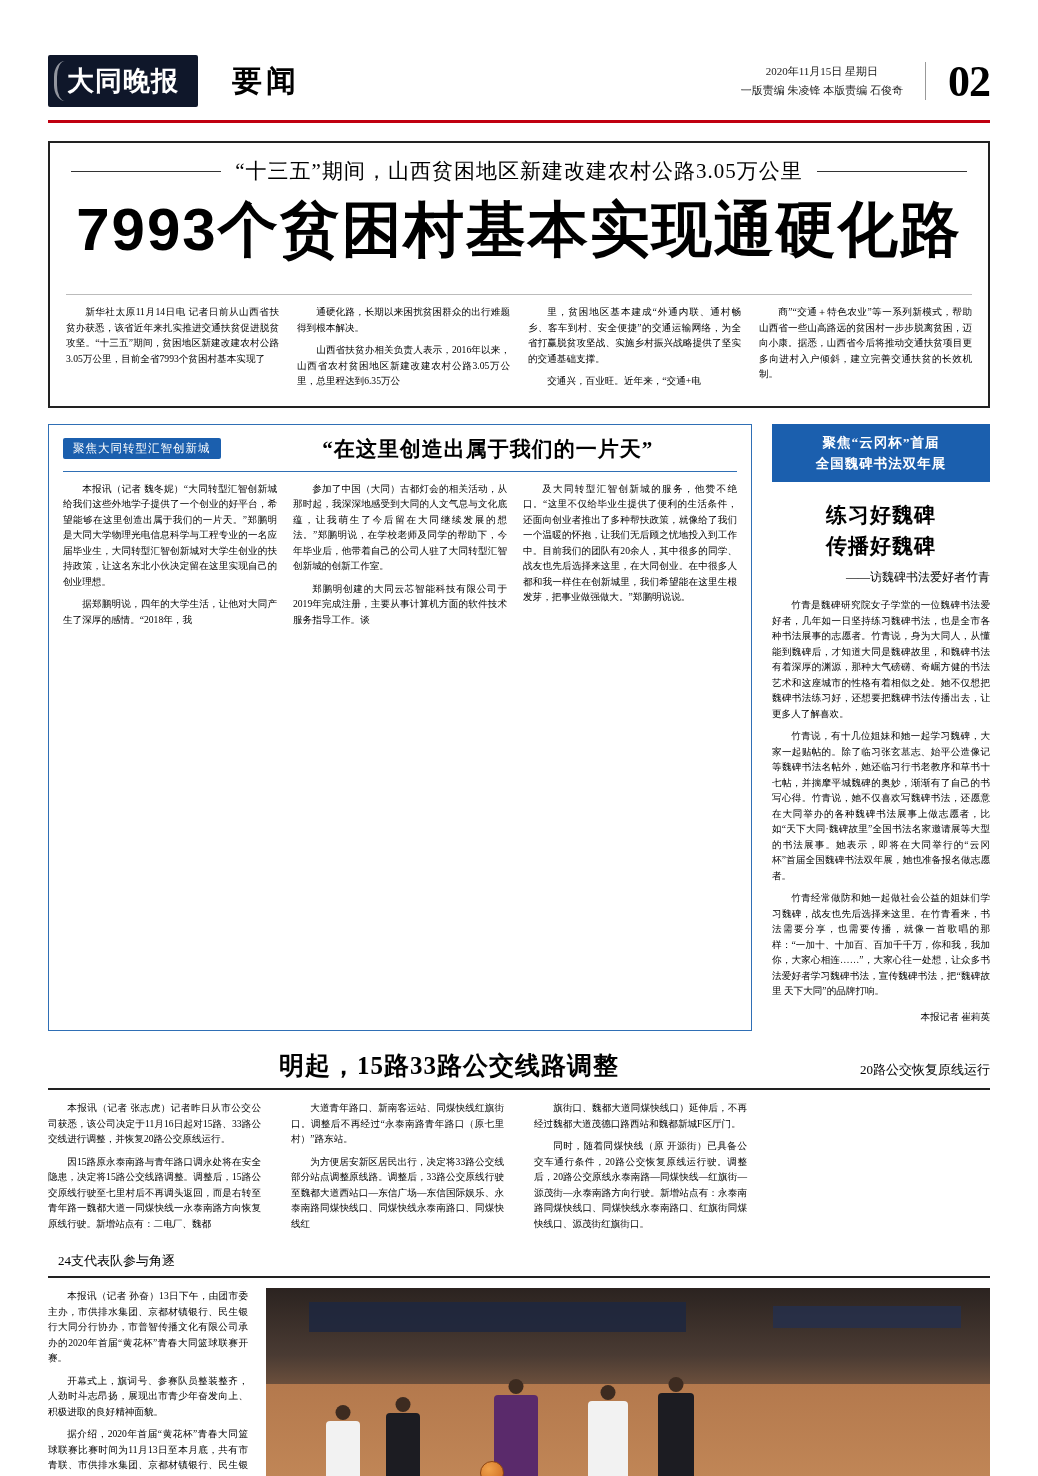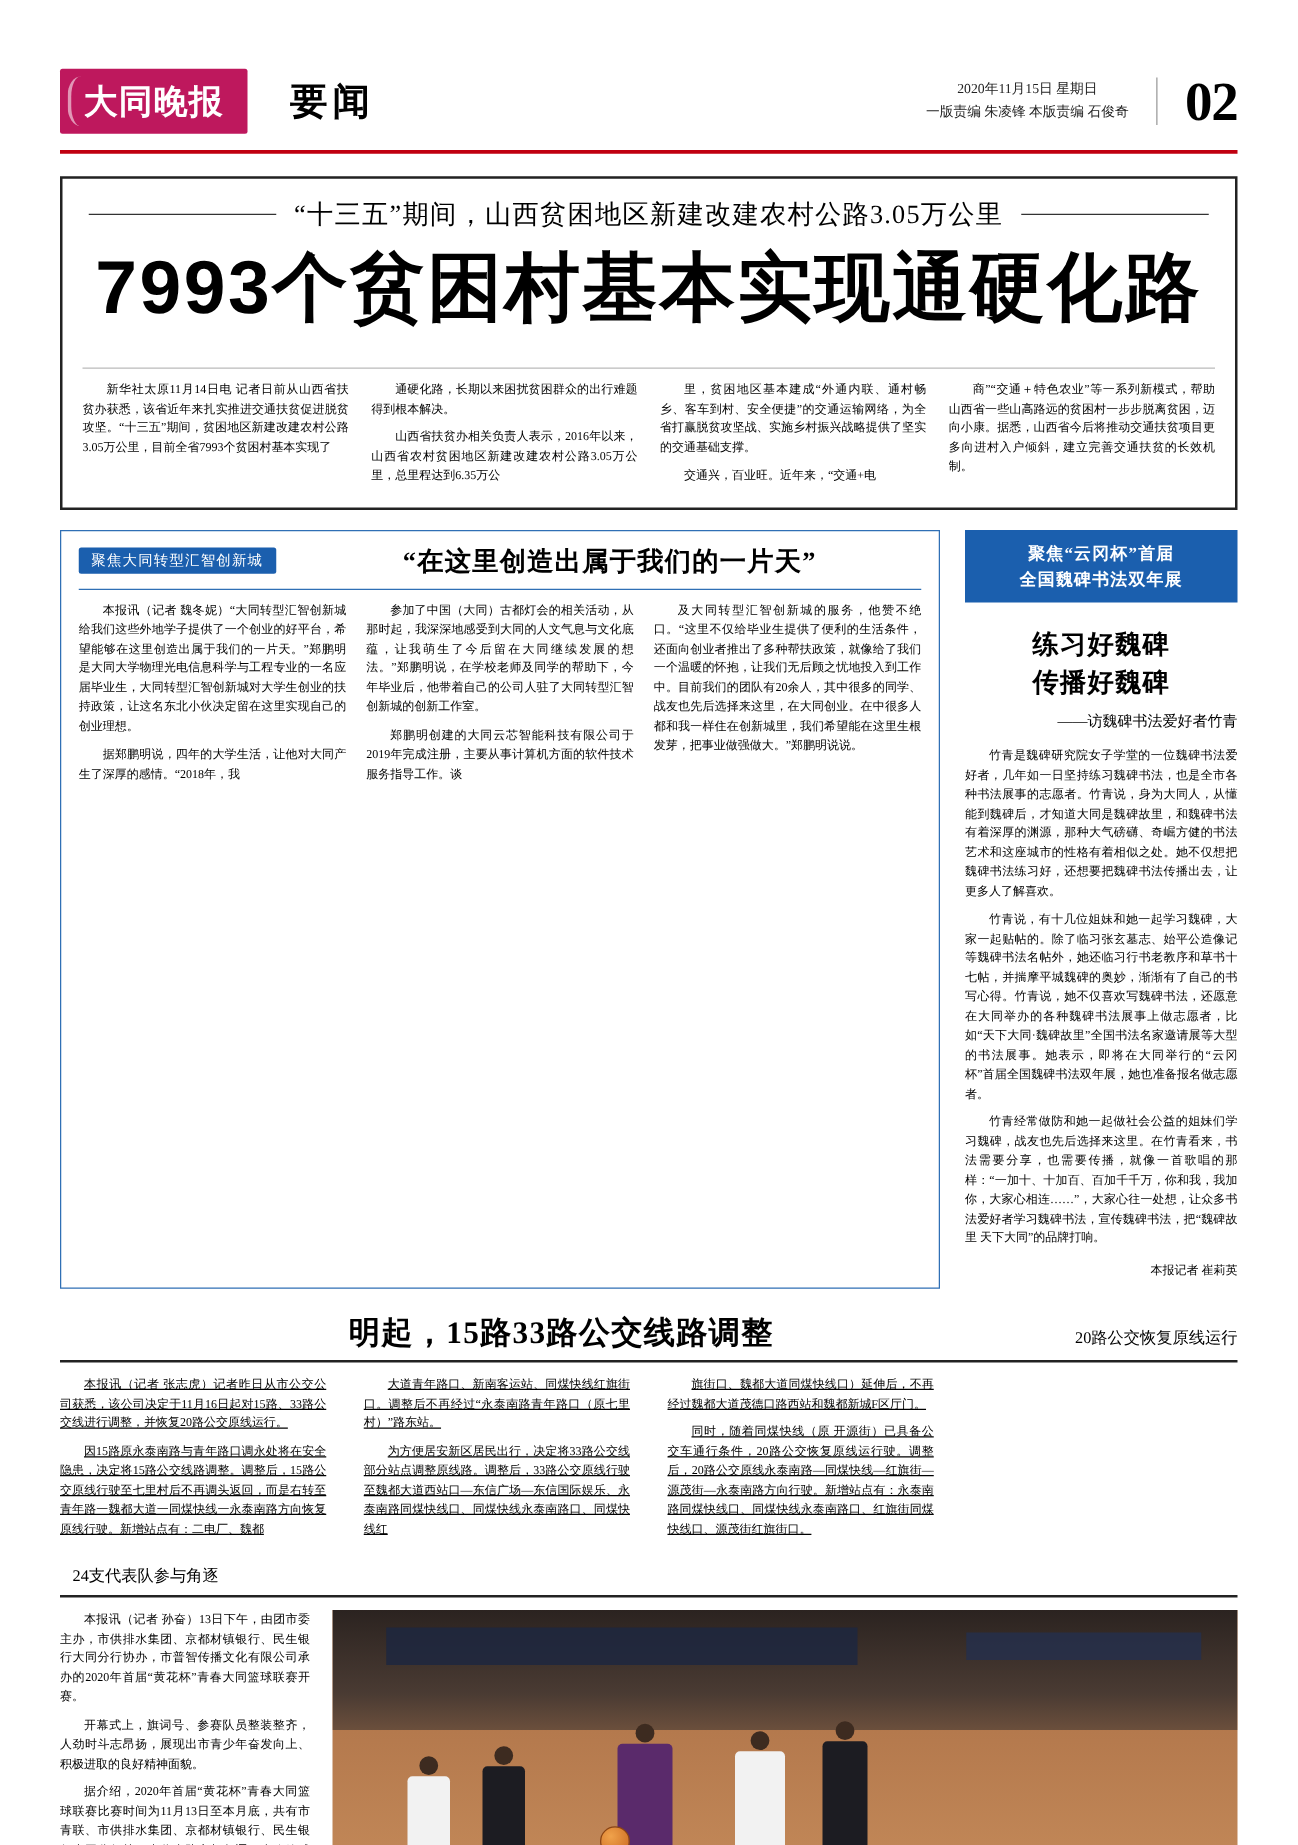--- a/index.html
+++ b/index.html
@@ -29,21 +29,21 @@
     position: relative;
     height: 78px;
     margin-top: 42px;
     display: flex;
     align-items: center;
     border-bottom: 3px solid #c00010;
   }
   .logo-box {
     width: 150px;
     height: 52px;
-    background: #be185d;
+    background: #0f172a;
     color: #fff;
     display: flex;
     align-items: center;
     justify-content: center;
     font-family: "Liberation Serif", serif;
     font-weight: bold;
     font-size: 27px;
     letter-spacing: 1px;
     border-radius: 2px;
     position: relative;
@@ -220,21 +220,20 @@
   }
   .story2-sub { font-size: 13px; white-space: nowrap; padding-left: 10px; }
   .story2-cols {
     display: grid;
     grid-template-columns: repeat(4, 1fr);
     column-gap: 30px;
     font-size: 9.6px;
     line-height: 15.5px;
     text-align: justify;
     padding-top: 10px;
-    text-decoration: underline;
   }
   .story2-cols p { margin: 0 0 7px; text-indent: 2em; }
 
   
   .story3 { margin-top: 14px; }
   .story3-headrow {
     display: flex;
     align-items: baseline;
     border-bottom: 2px solid #222;
     padding-bottom: 6px;

